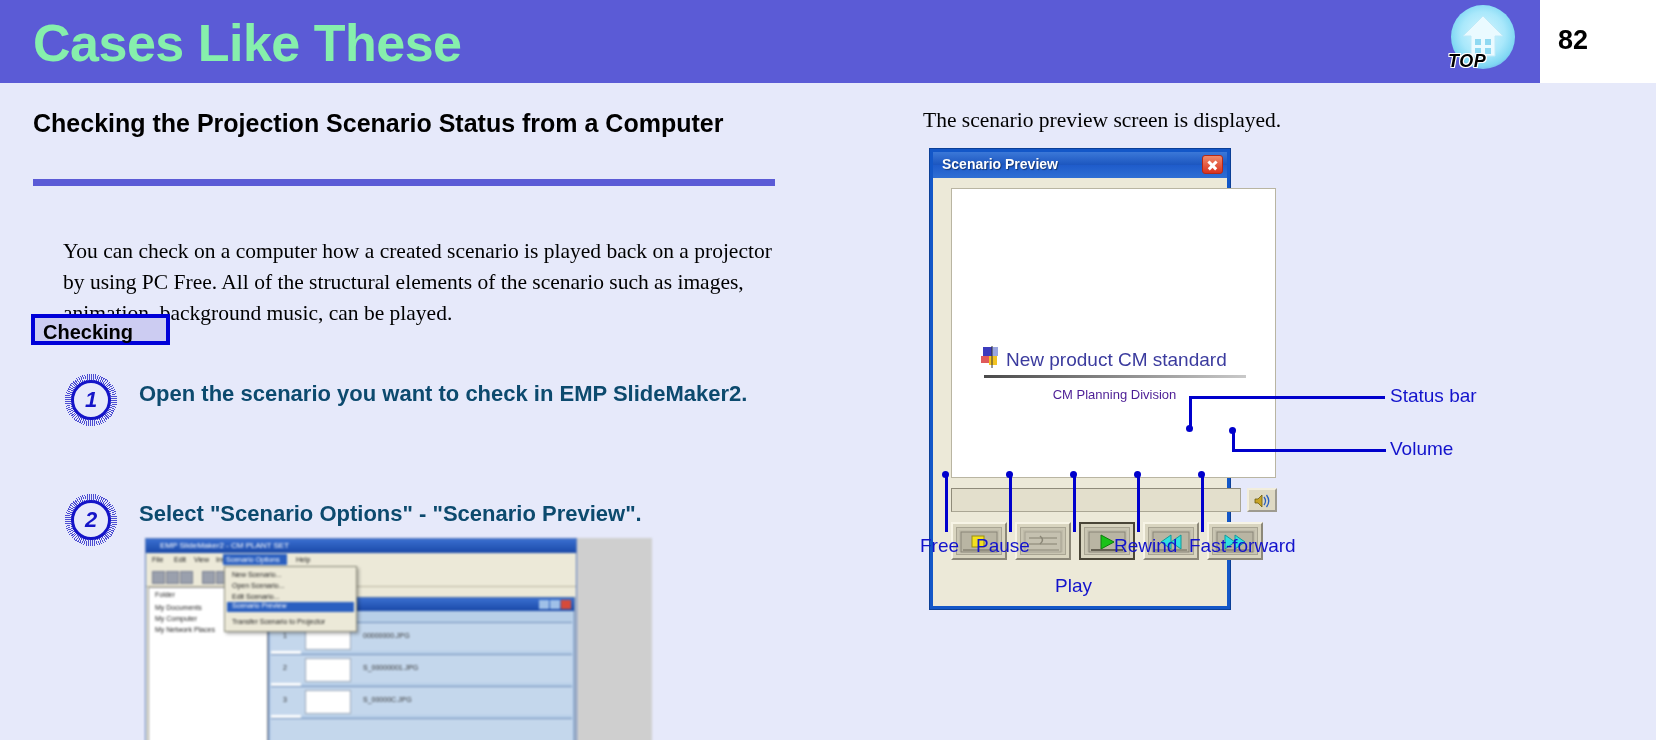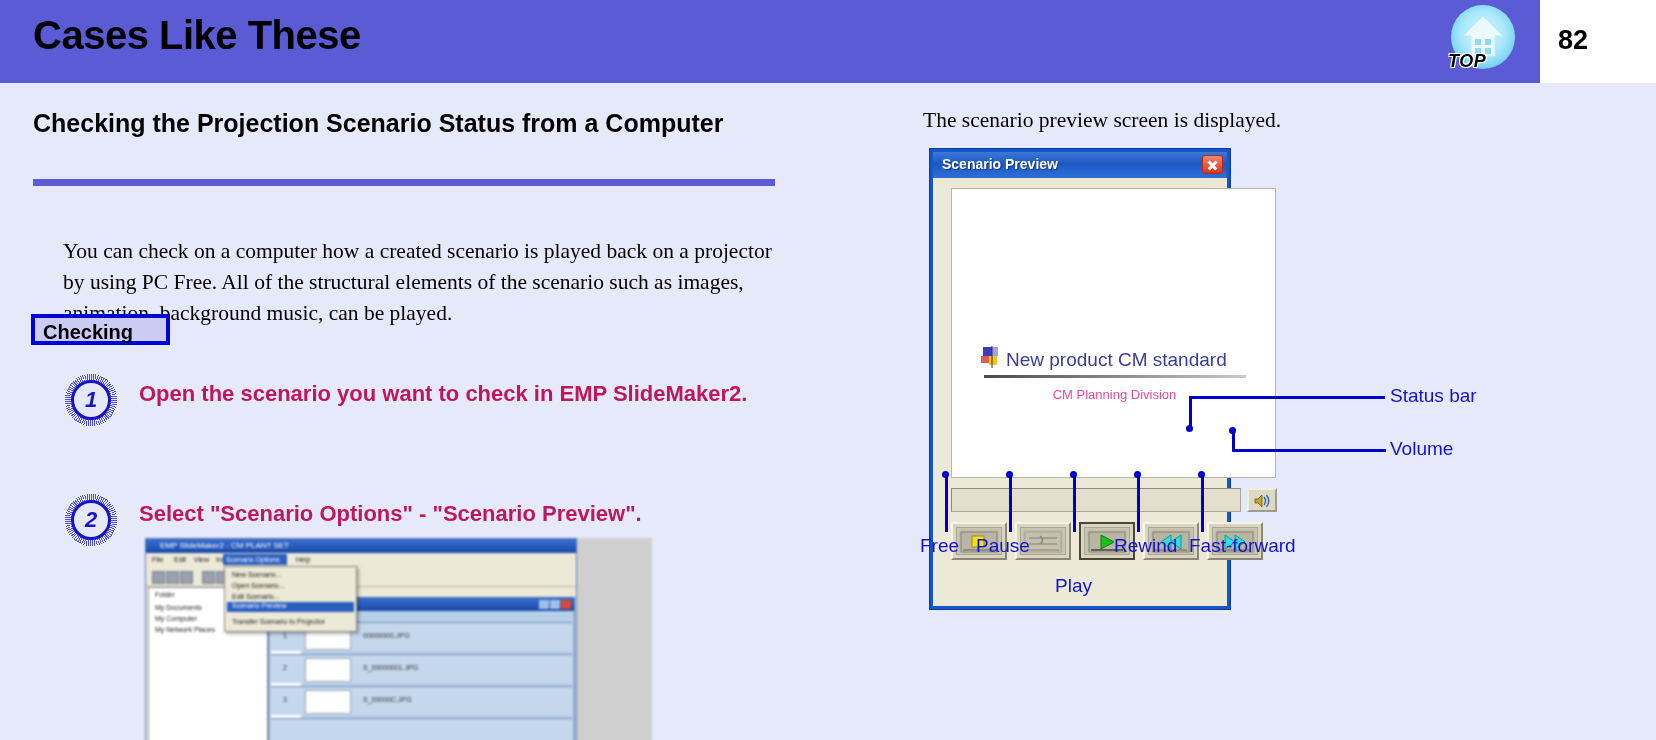--- a/index.html
+++ b/index.html
@@ -19,23 +19,23 @@
   .header {
     position: absolute;
     left: 0; top: 0;
     width: 1540px;
     height: 83px;
     background: #5b5bd6;
   }
   .header-title {
     position: absolute;
     left: 33px; top: 13px;
-    font-size: 40px;
+    font-size: 52px;
     font-weight: bold;
-    color: #000000;
+    color: #86efac;
     letter-spacing: -0.5px;
     white-space: nowrap;
   }
   .header-right-white {
     position: absolute;
     left: 1540px; top: 0;
     width: 116px;
     height: 83px;
     background: #ffffff;
   }
@@ -175,21 +175,21 @@
     font-weight: bold;
     font-style: italic;
     color: #1414c8;
   }
   .step-text {
     position: absolute;
     left: 76px; top: 7px;
     width: 640px;
     font-size: 22px;
     font-weight: bold;
-    color: #be185d;
+    color: #0c4a6e;
     line-height: 1.32;
   }
 
   
   .slidemaker-shot {
     position: absolute;
     left: 145px; top: 538px;
     width: 507px;
     height: 205px;
     background: #cfcfcf;
@@ -437,21 +437,21 @@
     width: 262px;
     height: 3px;
     background: linear-gradient(to right, #4a4a4a, #c9c9c9);
   }
   .sp-slide-sub {
     position: absolute;
     left: 0; top: 198px;
     width: 325px;
     text-align: center;
     font-size: 13px;
-    color: #ec4899;
+    color: #4c1d95;
     white-space: nowrap;
   }
 
   .sp-statusbar {
     position: absolute;
     left: 18px; top: 336px;
     width: 290px;
     height: 24px;
     background: #e3dfcc;
     border: 1px solid #aaa694;

